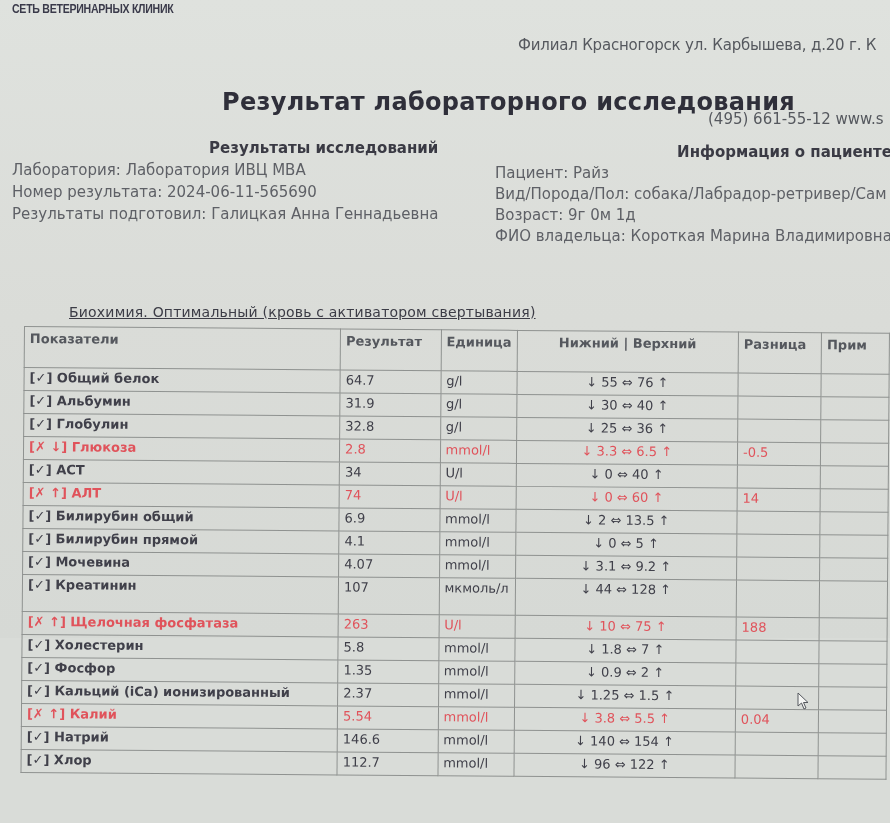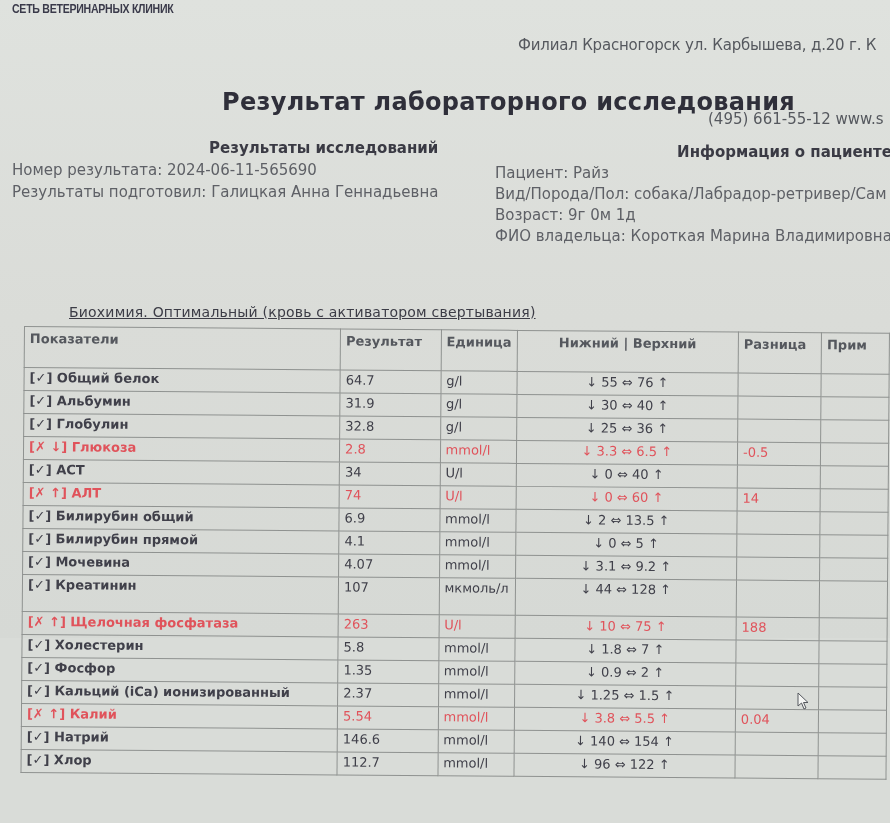--- a/index.html
+++ b/index.html
@@ -131,20 +131,21 @@
 <div class="page">
 
   <div class="brand">СЕТЬ ВЕТЕРИНАРНЫХ КЛИНИК</div>
   <div class="branch">Филиал Красногорск ул. Карбышева, д.20 г. К</div>
   <div class="phone">(495) 661-55-12 www.s</div>
 
   <div class="title">Результат лабораторного исследования</div>
 
   <div class="info-block left-info">
     <div class="hdr">Результаты исследований</div>
+    <div>Лаборатория: Лаборатория ИВЦ МВА</div>
     <div>Номер результата: 2024-06-11-565690</div>
     <div>Результаты подготовил: Галицкая Анна Геннадьевна</div>
   </div>
 
   <div class="info-block right-info">
     <div class="hdr">Информация о пациенте</div>
     <div>Пациент: Райз</div>
     <div>Вид/Порода/Пол: собака/Лабрадор-ретривер/Сам</div>
     <div>Возраст: 9г 0м 1д</div>
     <div>ФИО владельца: Короткая Марина Владимировна</div>

